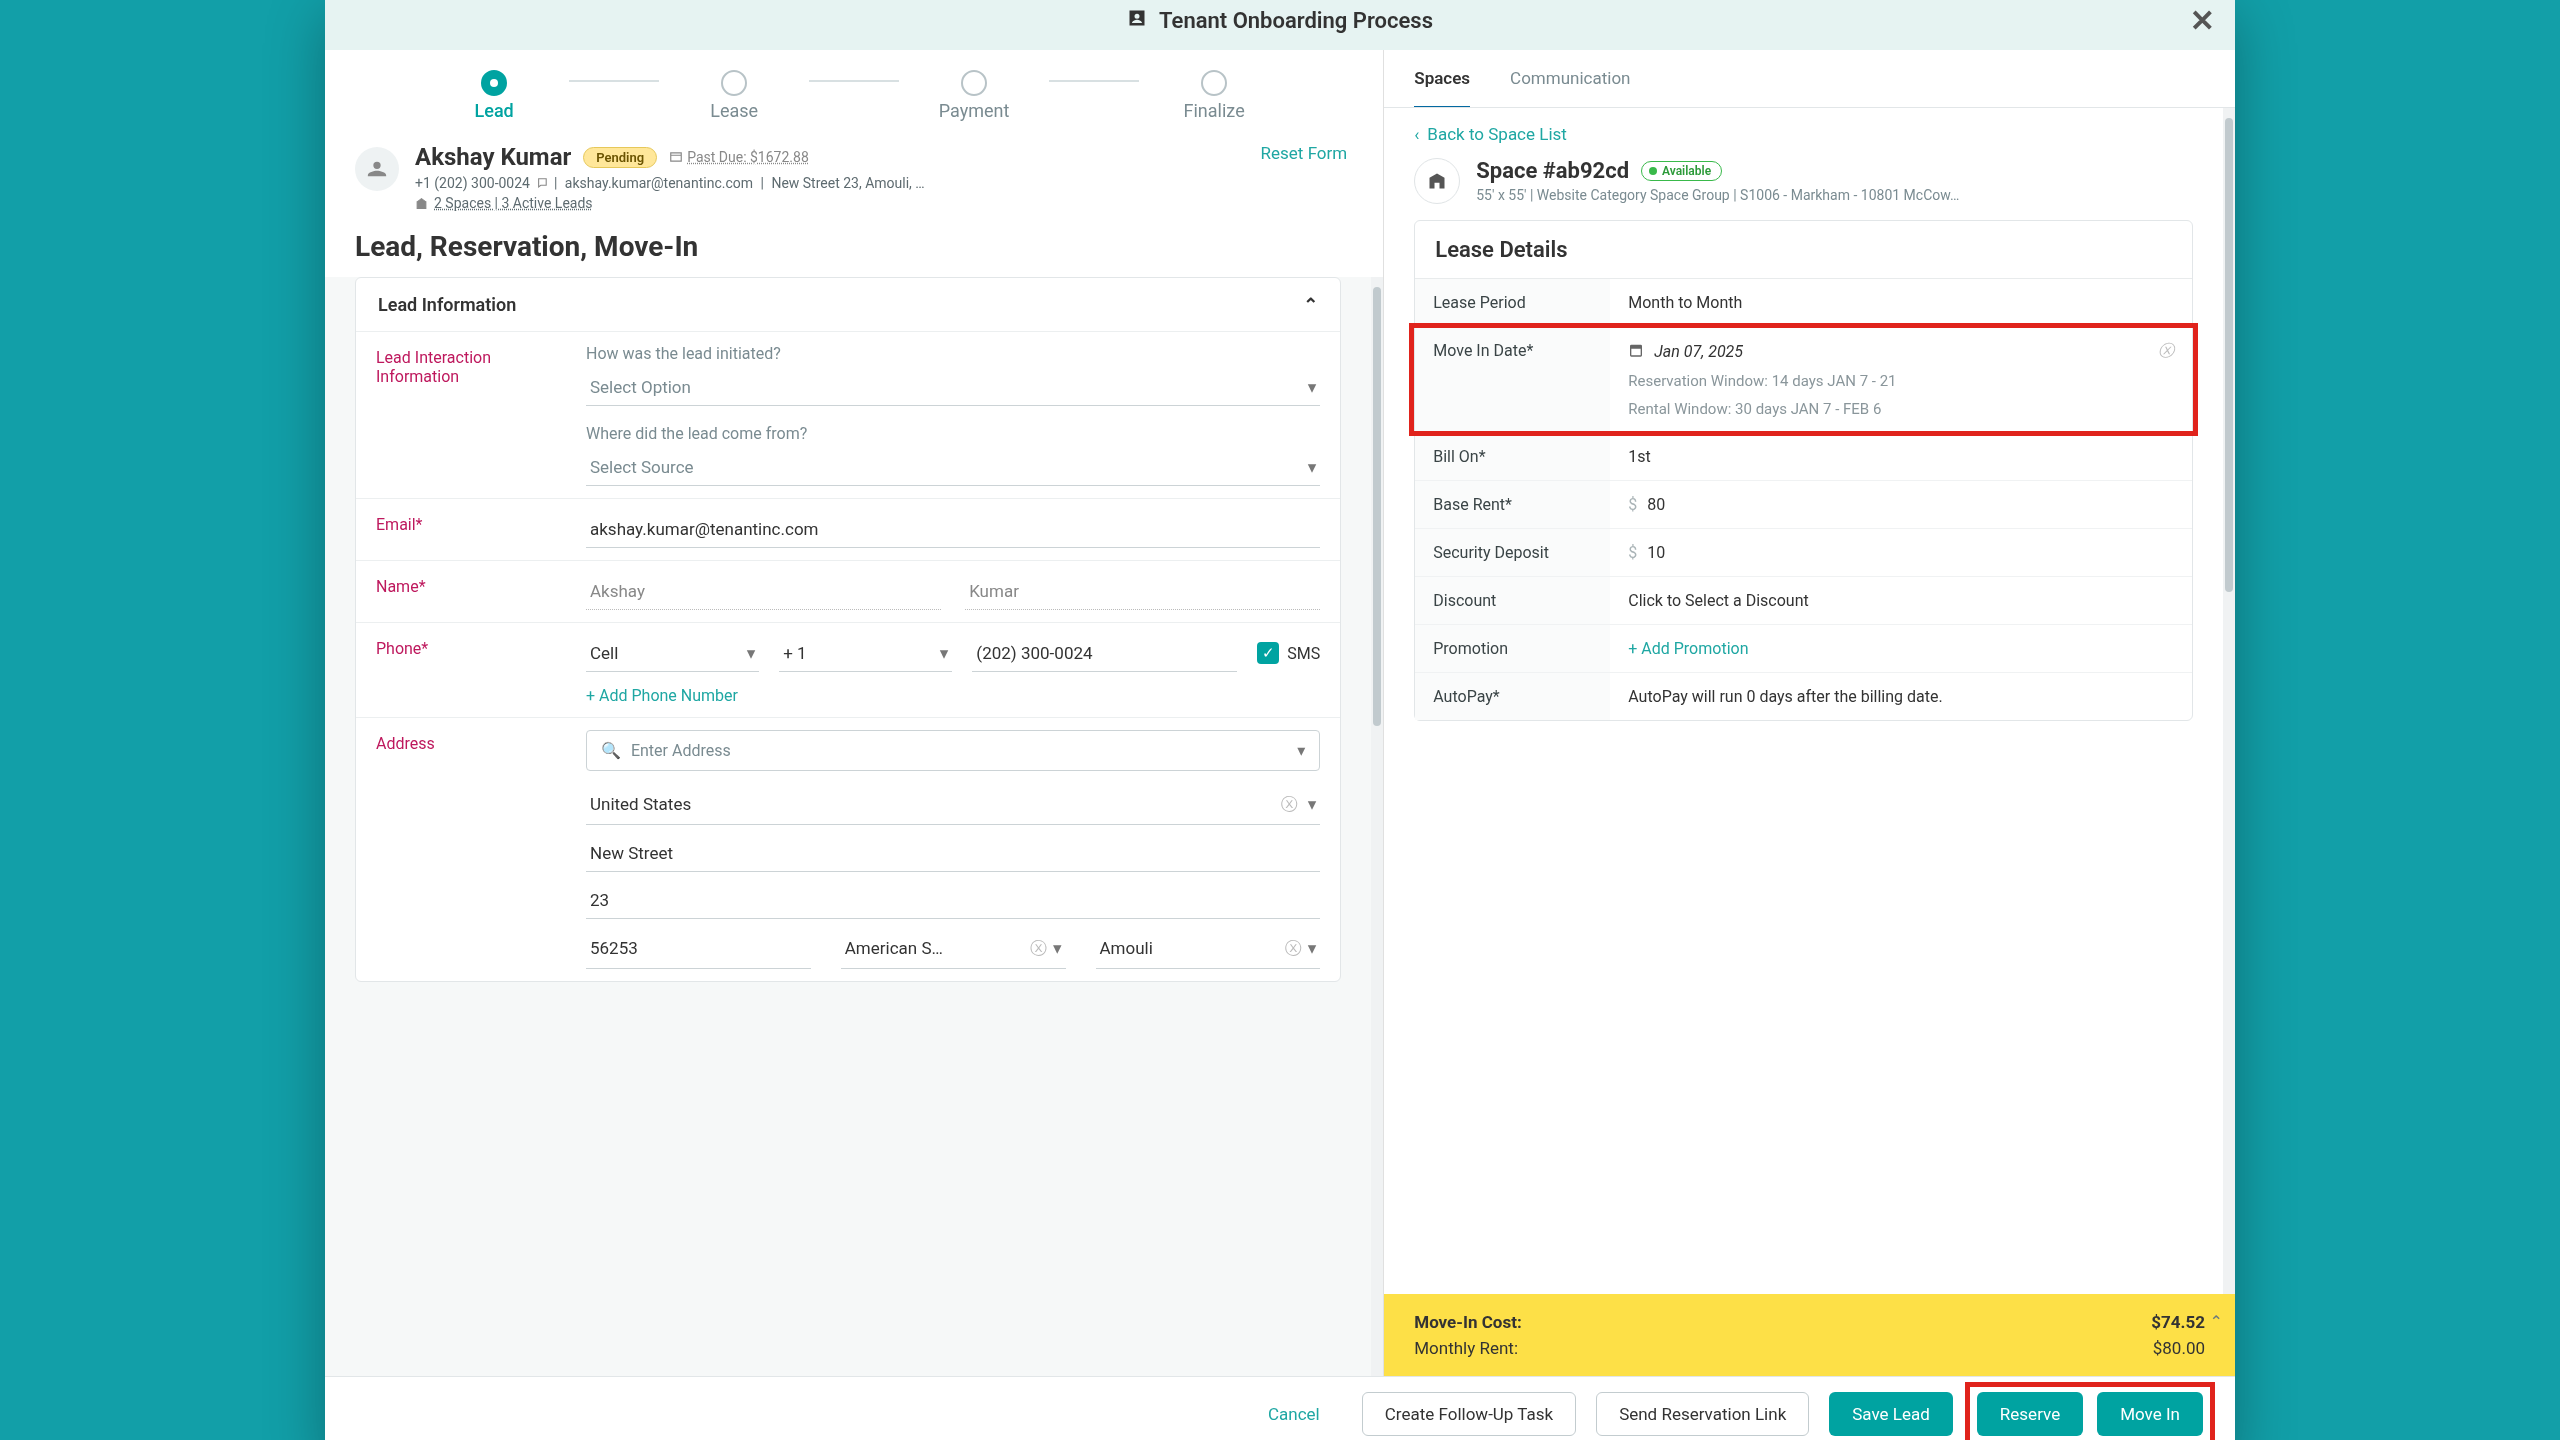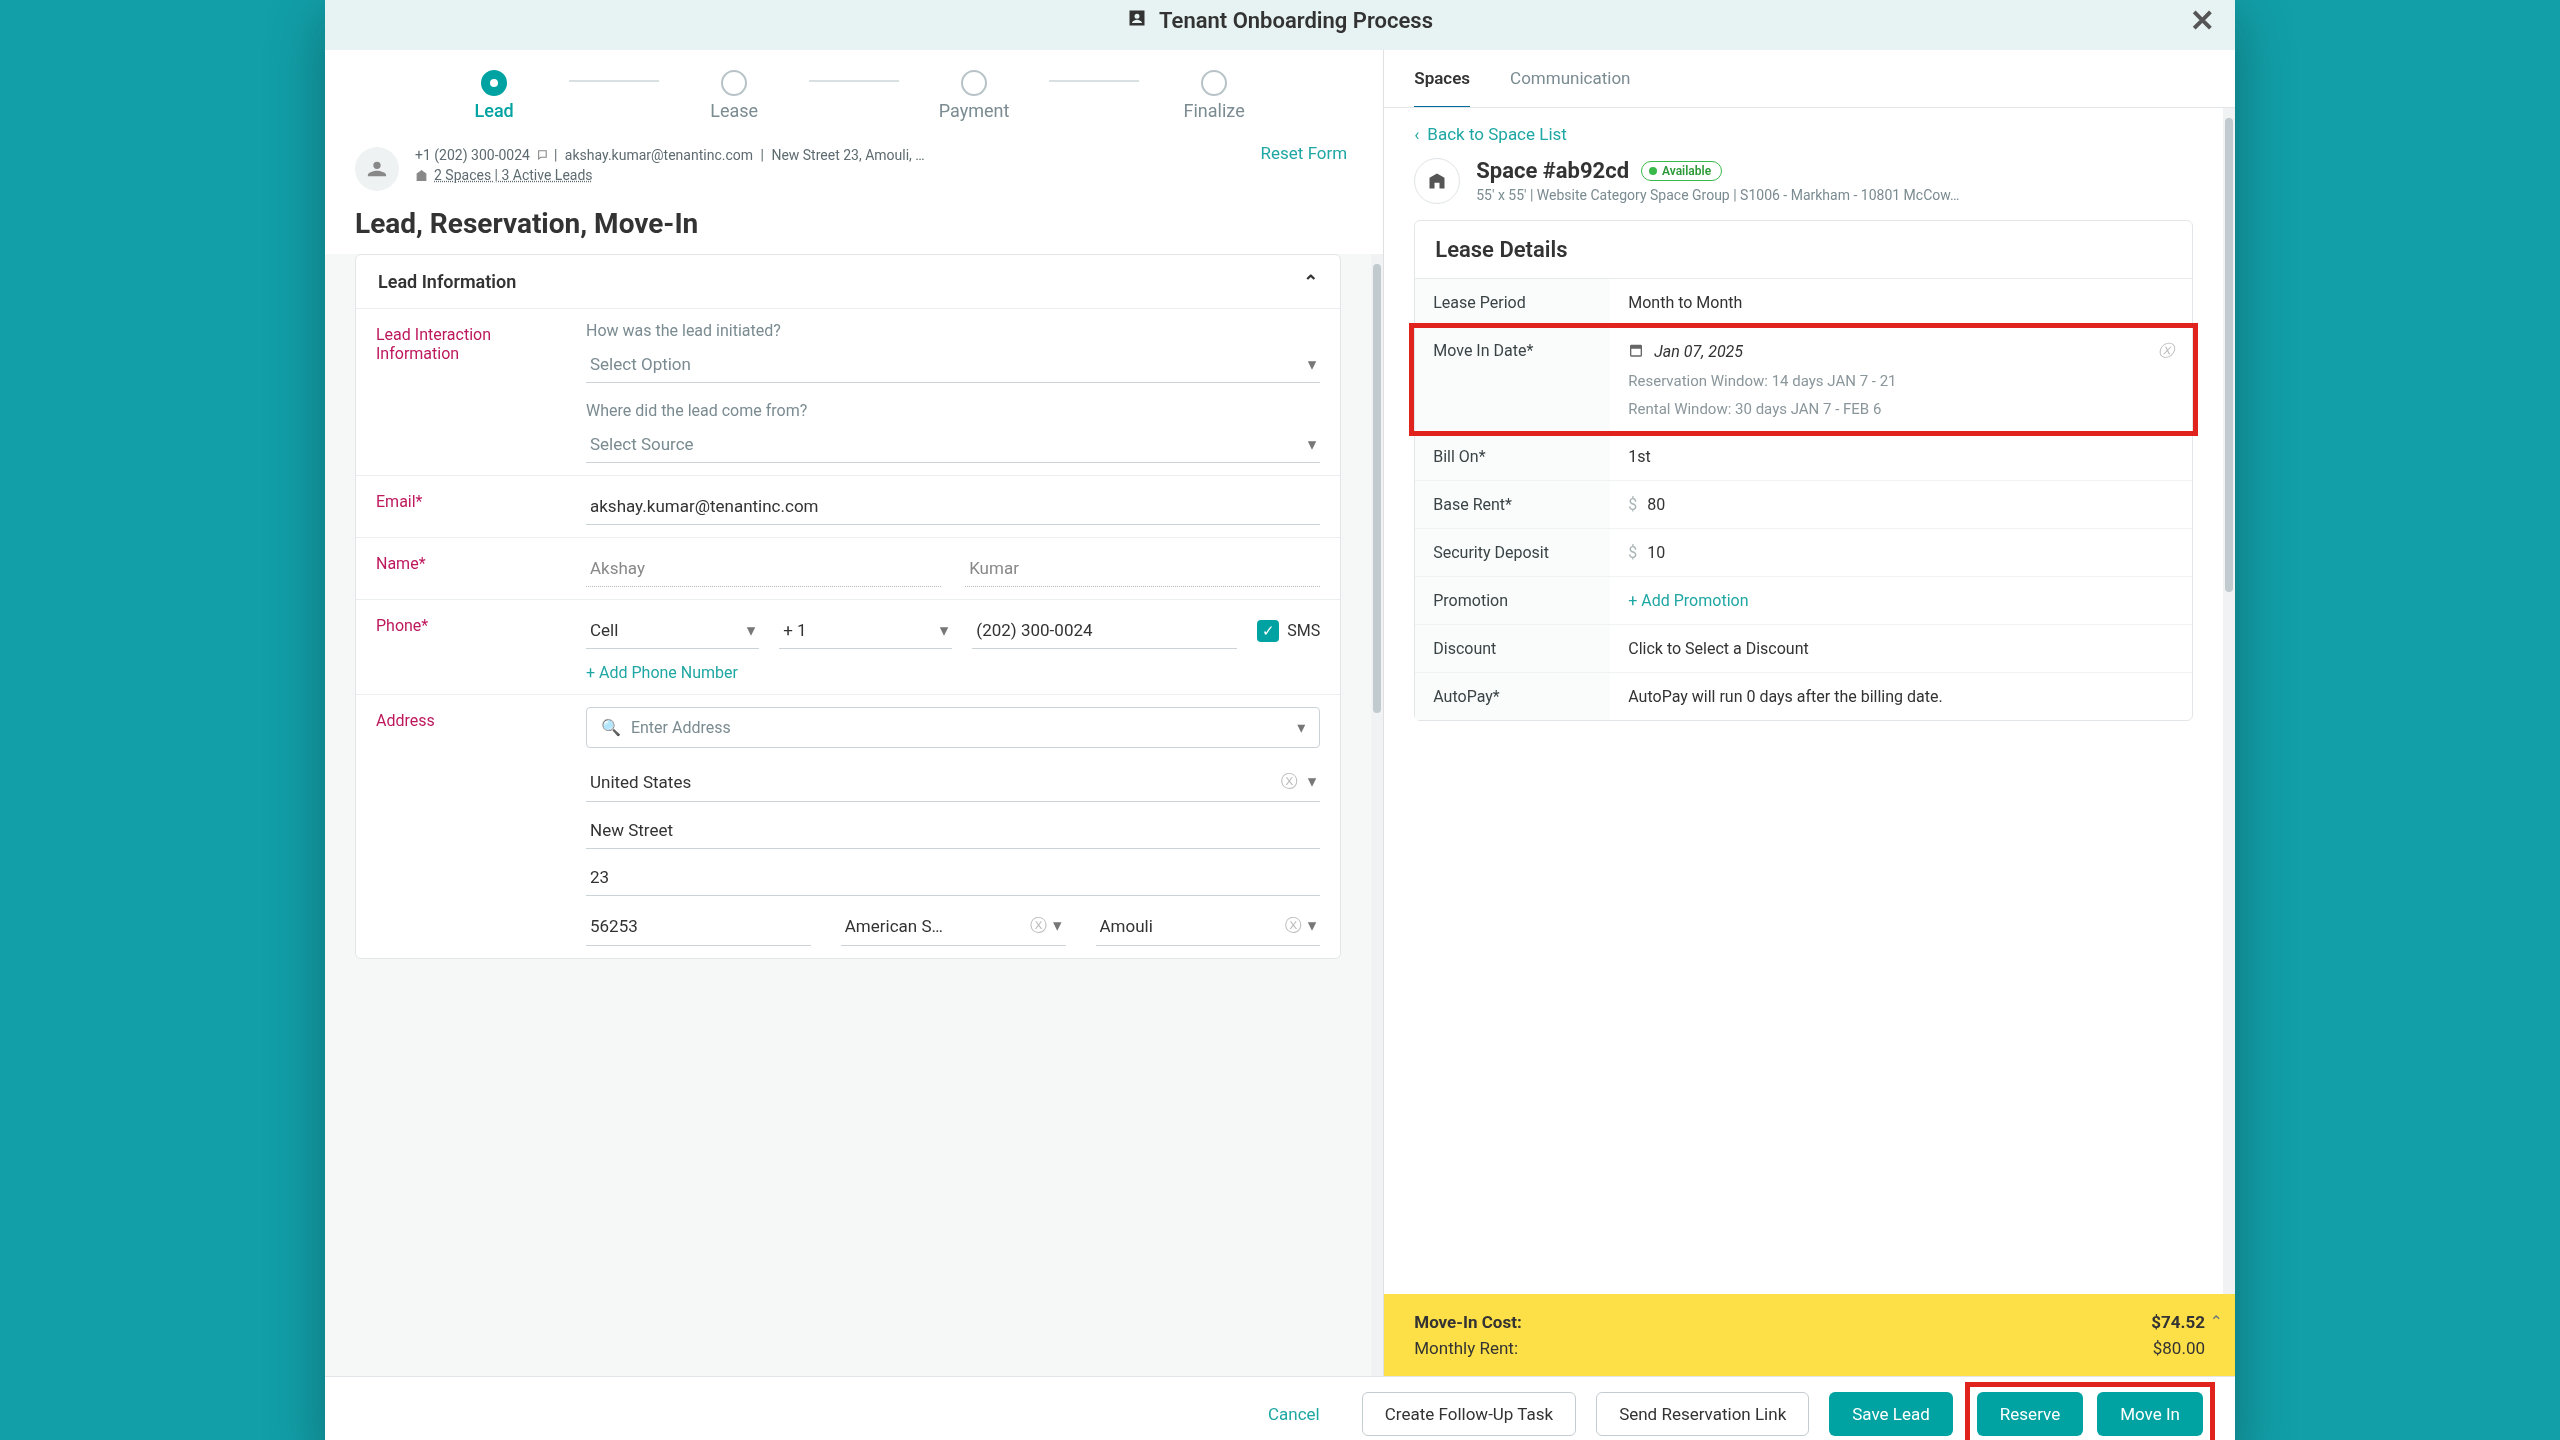--- a/index.html
+++ b/index.html
@@ -143,20 +143,30 @@
           </div>
       </div>
 
       <div class="lead-header">
         <div class="avatar">
           <svg width="22" height="22" viewBox="0 0 24 24">
               <path d="M12 12a4 4 0 100-8 4 4 0 000 8zm0 2c-3.3 0-10 1.7-10 5v1h20v-1c0-3.3-6.7-5-10-5z"></path>
             </svg>
         </div>
         <div style="flex:1;">
+          <div class="lead-name-row">
+            <span class="lead-name">Akshay Kumar</span>
+            <span class="badge-pending">Pending</span>
+            <span class="pastdue">
+              <svg width="14" height="14" viewBox="0 0 24 24" style="fill:#888">
+                  <path d="M3 5h18v14H3z M3 9h18" stroke="#888" fill="none" stroke-width="2"></path>
+                </svg>
+              <span>Past Due: $1672.88</span>
+            </span>
+          </div>
           <div class="lead-sub">
             <span>+1 (202) 300-0024</span>
             <svg width="13" height="13" viewBox="0 0 24 24" style="vertical-align:-1px">
                 <path fill="none" stroke="#888" stroke-width="2" d="M3 5h14v12H7l-4 3V5z"></path>
               </svg>
             <span> | </span><span>akshay.kumar@tenantinc.com</span><span> | </span><span>New Street 23, Amouli, …</span>
           </div>
           <div class="lead-links">
             <svg width="13" height="13" viewBox="0 0 24 24">
                 <path fill="#888" d="M4 9h16v12H4z M4 9l8-6 8 6" stroke="#888" stroke-width="2"></path>
@@ -336,26 +346,26 @@
           </div>
           <div class="lrow">
             <div class="llabel">Base Rent*</div>
             <div class="lval"><span class="dollar">$</span><span>80</span></div>
           </div>
           <div class="lrow">
             <div class="llabel">Security Deposit</div>
             <div class="lval"><span class="dollar">$</span><span>10</span></div>
           </div>
           <div class="lrow">
+            <div class="llabel">Discount</div>
+            <div class="lval">Click to Select a Discount</div>
+          </div>
+          <div class="lrow">
             <div class="llabel">Promotion</div>
             <div class="lval"><span class="link-teal" style="margin:0">+ Add Promotion</span></div>
-          </div>
-          <div class="lrow">
-            <div class="llabel">Discount</div>
-            <div class="lval">Click to Select a Discount</div>
           </div>
           <div class="lrow">
             <div class="llabel">AutoPay*</div>
             <div class="lval">AutoPay will run 0 days after the billing date.</div>
           </div>
         </div>
       </div>
       <div class="scrollbar-fake"></div>
       </div>
 

